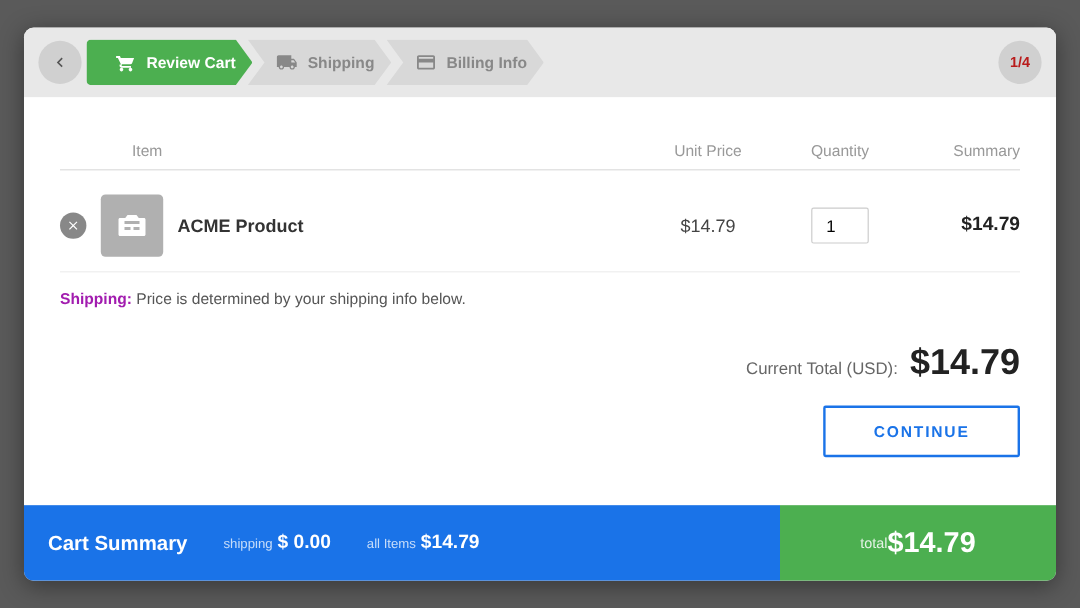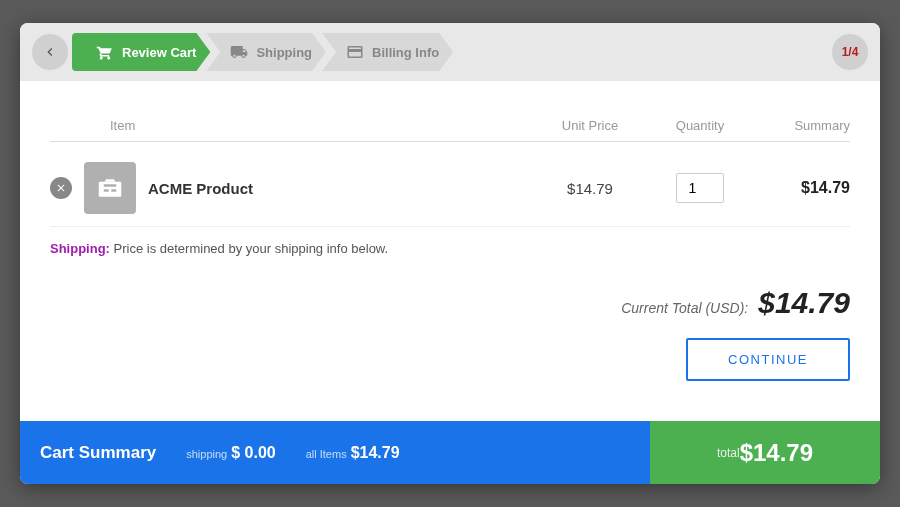--- a/index.html
+++ b/index.html
@@ -193,21 +193,20 @@
     .shipping-note strong { color: #a21caf; }
 
     
     .total-row {
       display: flex;
       justify-content: flex-end;
       align-items: baseline;
       gap: 10px;
       margin-top: 24px;
       padding-right: 0;
-      font-style: italic;
     }
     .total-label {
       font-size: 14px;
       color: #666;
     }
     .total-amount {
       font-size: 30px;
       font-weight: 900;
       color: #222;
     }
@@ -216,21 +215,21 @@
     .continue-wrap {
       display: flex;
       justify-content: flex-end;
       margin-top: 18px;
     }
     .continue-btn {
       border: 2px solid #1a73e8;
       background: white;
       color: #1a73e8;
       font-size: 13px;
-      font-weight: 400;
+      font-weight: 700;
       letter-spacing: 1.5px;
       padding: 12px 40px;
       cursor: pointer;
       text-transform: uppercase;
       border-radius: 2px;
       text-align: right;
     }
 
     
     .cart-summary {

